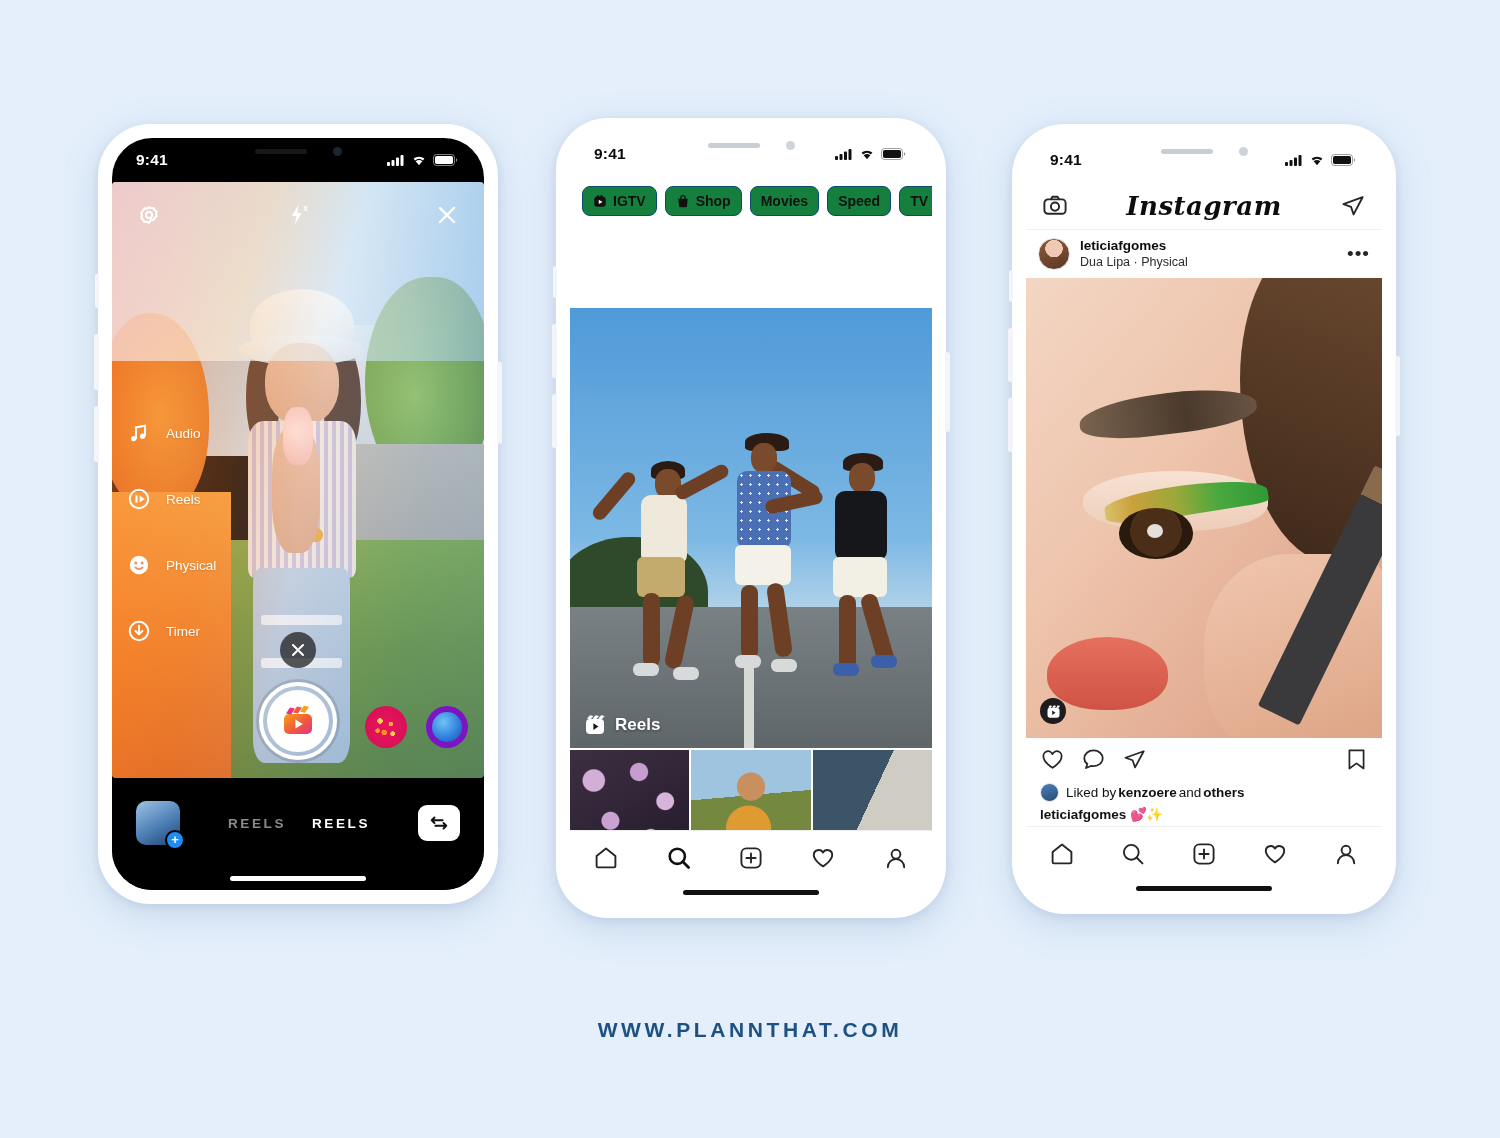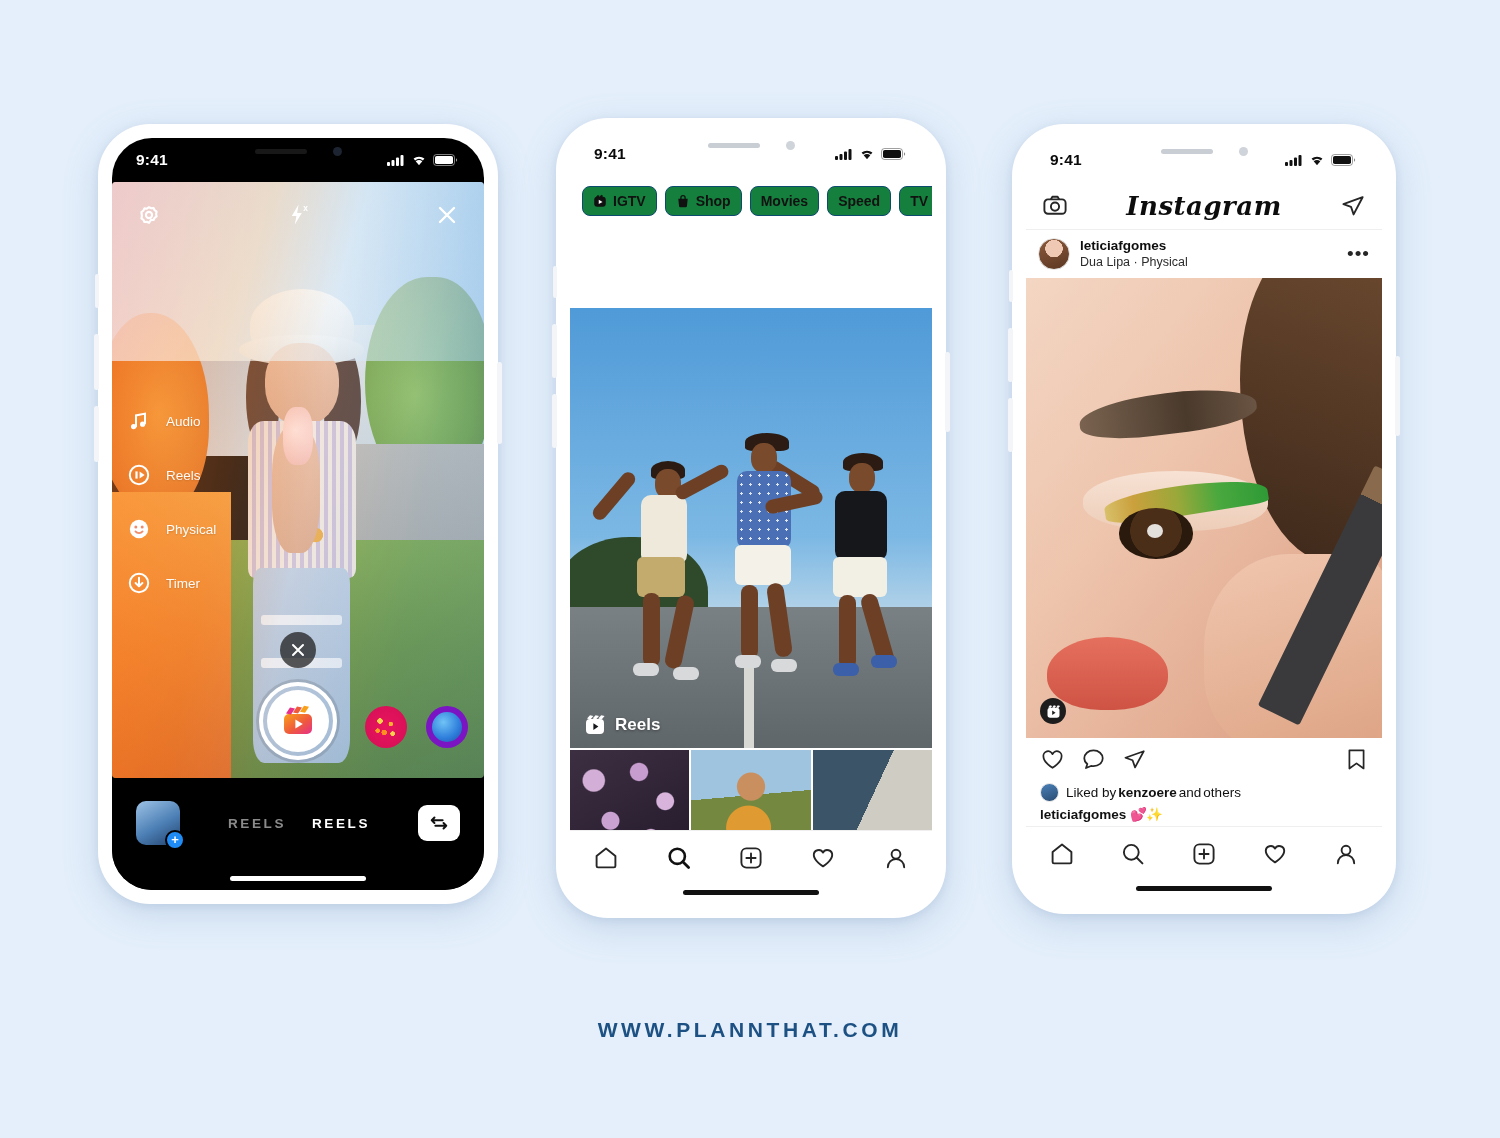--- a/index.html
+++ b/index.html
@@ -131,21 +131,21 @@
     position: absolute; top: 10px; left: 0; right: 0; height: 46px; z-index: 25;
     display: flex; align-items: center; justify-content: space-between; padding: 0 20px;
   }
   .cam-top .mid { flex: 1; display:flex; justify-content:center; }
   .icon-btn { width: 34px; height: 34px; display:flex; align-items:center; justify-content:center; }
 
   .cam-side {
     position: absolute; left: 14px; top: 38%; z-index: 25;
     display: flex; flex-direction: column; gap: 28px;
   }
-  .cam-side .row { display:flex; align-items:center; gap: 14px; }
+  .cam-side .row { display:flex; align-items:center; gap: 14px; margin-top: 12px; }
   .cam-side .lbl { color:#fff; font-size: 13.5px; opacity:.96; text-shadow: 0 1px 2px rgba(0,0,0,.18);}
 
   .cam-close-small {
     position: absolute; left: 50%; transform: translateX(-50%); bottom: 110px; z-index: 25;
     width: 36px; height: 36px; border-radius: 50%; background: rgba(25,25,25,.72);
     display:flex; align-items:center; justify-content:center;
   }
   .shutter-wrap {
     position:absolute; left:50%; transform: translateX(-50%); bottom: 18px; z-index: 26;
     width: 78px; height: 78px;
@@ -751,21 +751,21 @@
             <path d="M4.6 3.4h14.8v19l-7.4-5.4-7.4 5.4v-19z" fill="none" stroke="#262626" stroke-width="1.8" stroke-linejoin="round"></path>
           </svg>
         </div>
       </div>
 
       <div class="likes-row">
         <span class="mini-av"></span>
         <span>Liked by </span>
         <span style="font-weight:bold;margin-left:-5px;">kenzoere</span>
         <span style="margin-left:-5px;"> and </span>
-        <span style="font-weight:normal;margin-left:-5px;">others</span>
+        <span style="font-weight:bold;margin-left:-5px;">others</span>
       </div>
 
       <div class="caption">
         <span style="font-weight:bold;">leticiafgomes</span><span> 💕✨</span>
       </div>
 
       <div class="ig-tabbar">
         <div>
           <svg width="26" height="26" viewBox="0 0 26 26">
             <path d="M3.6 11L13 3.6 22.4 11v10a1.4 1.4 0 01-1.4 1.4H5a1.4 1.4 0 01-1.4-1.4V11z" fill="none" stroke="#262626" stroke-width="1.9" stroke-linejoin="round"></path>

